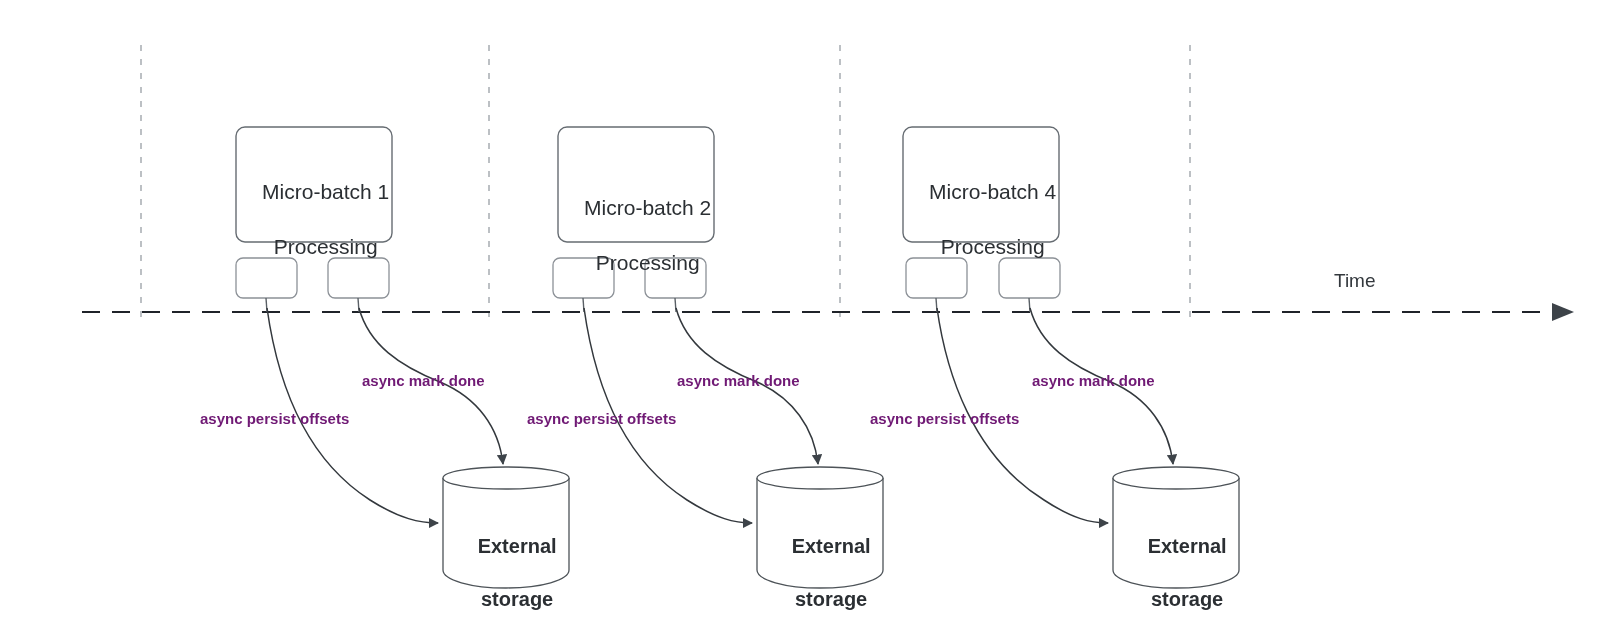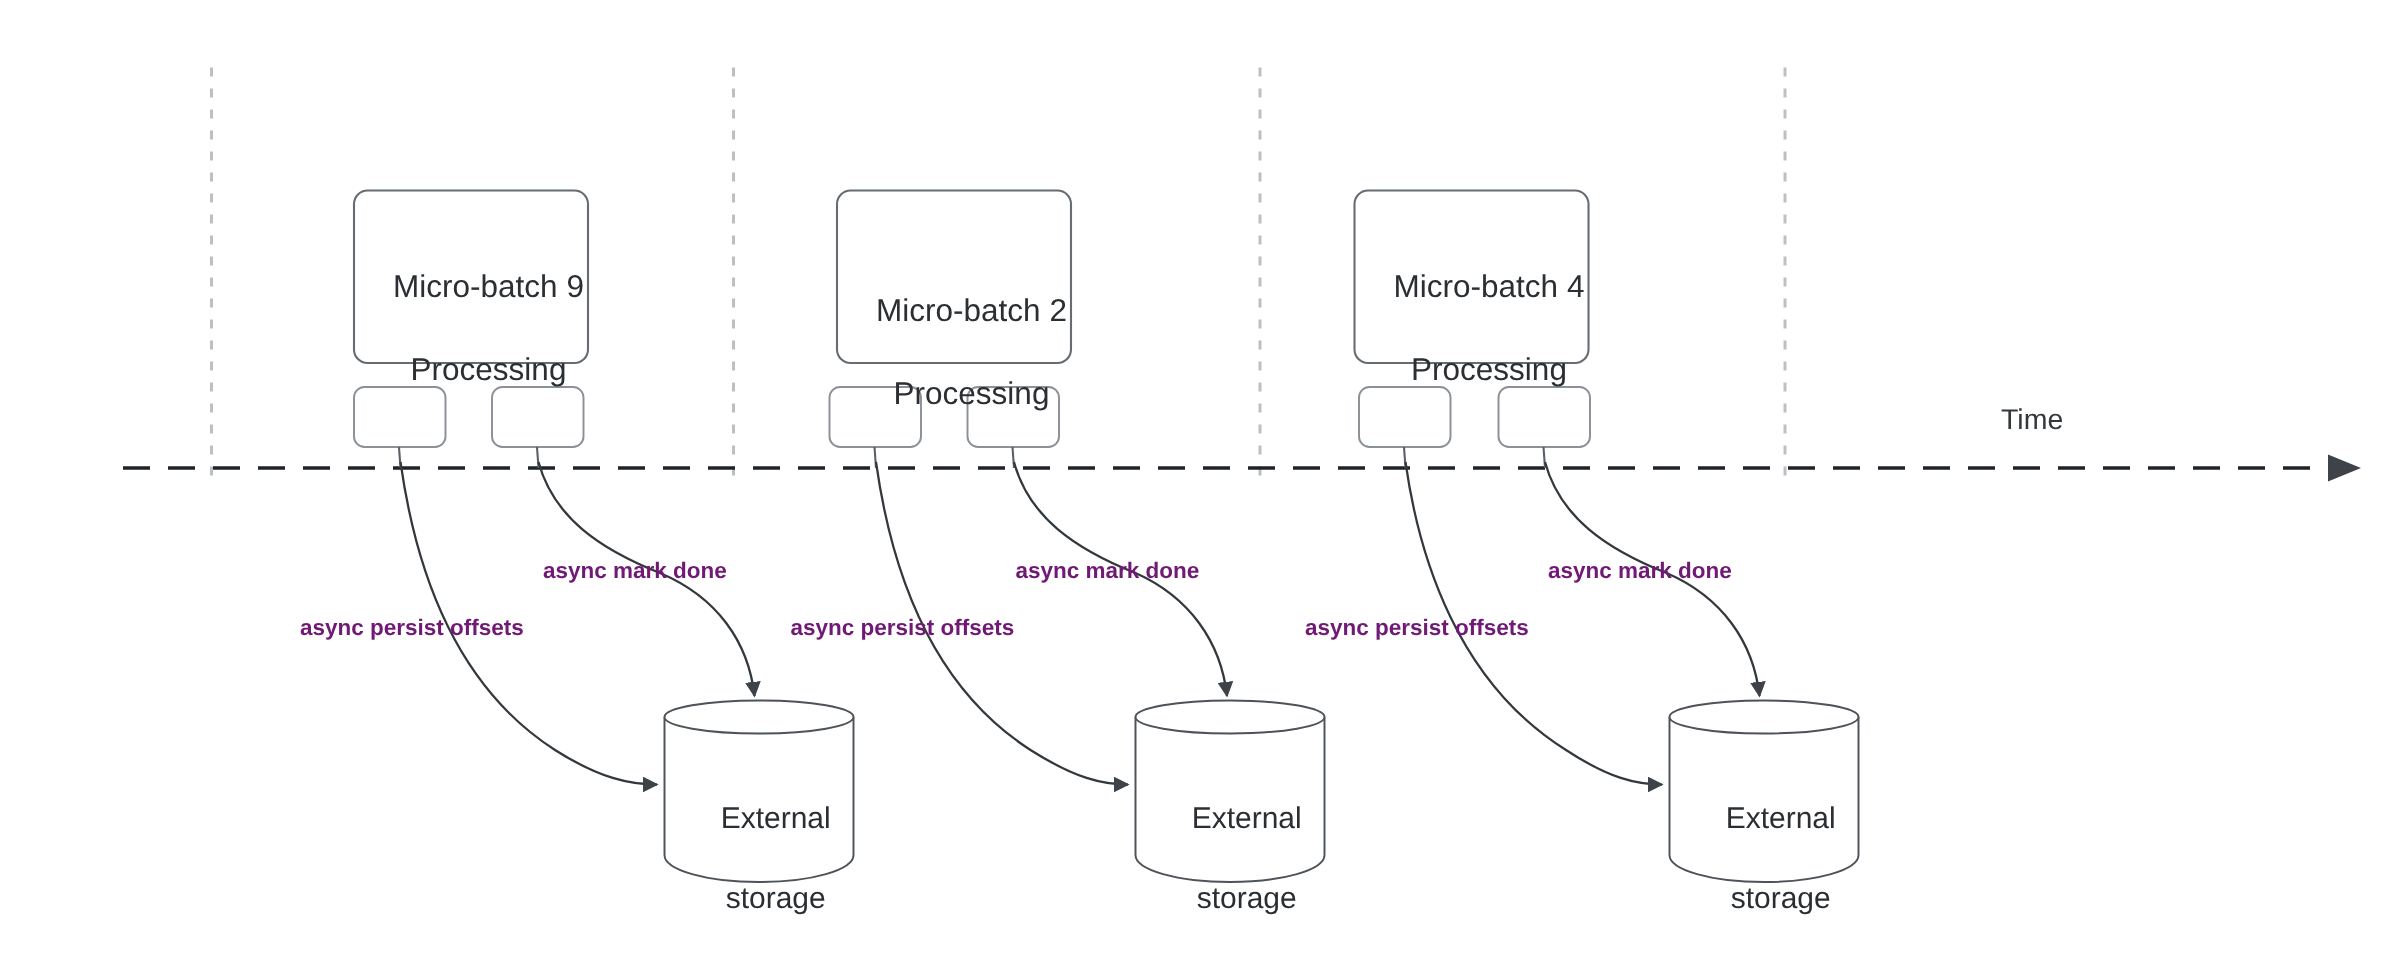--- a/index.html
+++ b/index.html
@@ -76,21 +76,21 @@
     line-height: 1.32;
   }
   .box-label {
     font-size: 21px;
     text-align: center;
     font-weight: 400;
   }
   .cyl-label {
     font-size: 20px;
     text-align: center;
-    font-weight: 400;
+    font-weight: 700;
   }
   .edge-label {
     font-size: 15px;
     font-weight: bold;
     color: #701a75;
   }
   .time-label {
     font-size: 19px;
     color: #33383d;
     font-weight: 400;
@@ -144,21 +144,21 @@
     <rect class="small-box-shape" x="999" y="258" width="61" height="40" rx="7" ry="7"></rect>
     <path class="stub" d="M 936 298 L 937 312"></path>
     <path class="stub" d="M 1029 298 L 1030 312"></path>
     <path class="flow-curve" marker-end="url(#arrowFilled)" d="M 937 308 C 946 372, 972 455, 1044 500 C 1073 519, 1091 523, 1108 523"></path>
     <path class="flow-curve" marker-end="url(#arrowFilled)" d="M 1030 308 C 1040 345, 1071 366, 1111 382 C 1148 398, 1169 428, 1173 464"></path>
     <path class="cyl-body" d="M 1113 478 L 1113 570 C 1113 580, 1141 588, 1176 588 C 1211 588, 1239 580, 1239 570 L 1239 478"></path>
     <ellipse class="cyl-top" cx="1176" cy="478" rx="63" ry="11"></ellipse>
   </svg>
 
   <div class="txt box-label" style="left:236px; top:150px; width:156px;">
-    <span>Micro-batch 9</span><br>
+    <span>Micro-batch 1</span><br>
     <span>Processing</span>
   </div>
   <div class="txt edge-label" style="left:200px; top:409px;">async persist offsets</div>
   <div class="txt edge-label" style="left:362px; top:371px;">async mark done</div>
   <div class="txt cyl-label" style="left:443px; top:507px; width:126px;">
     <span>External</span><br>
     <span>storage</span>
   </div>
 
   <div class="txt box-label" style="left:558px; top:166px; width:156px;">

